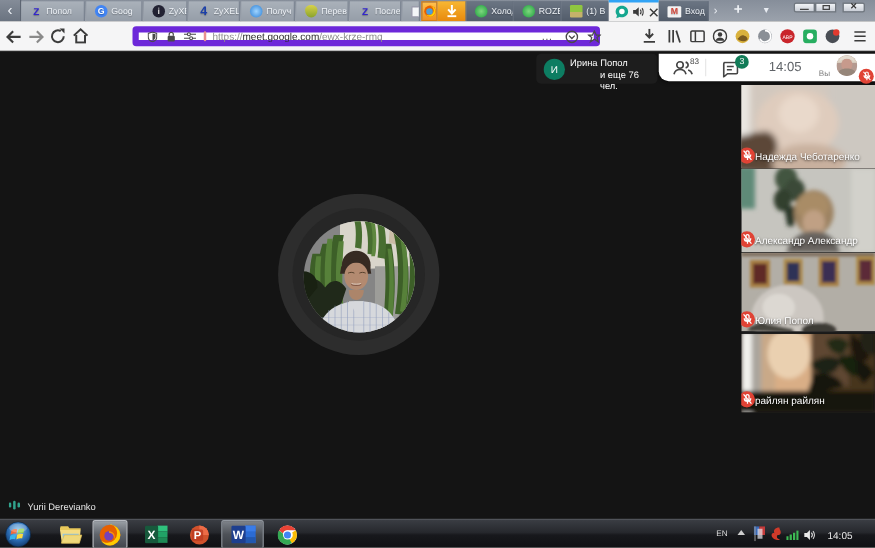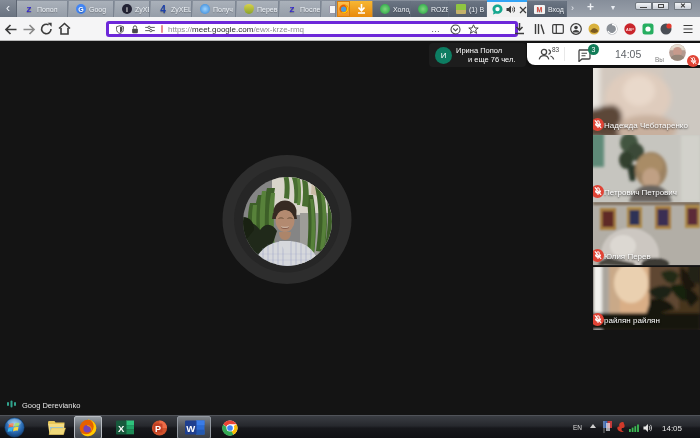--- a/index.html
+++ b/index.html
@@ -16,22 +16,22 @@
   text-shadow:0 1px 1px rgba(0,0,0,.3); padding-left:7px; }
 .tab.dark { background:linear-gradient(#6b7583,#525c6a); }
 .tab .ti { width:10px; height:10px; margin-right:3px; flex:none; border-radius:2px;
   display:flex; align-items:center; justify-content:center; font-size:7px; font-weight:bold; }
 #activetab { position:absolute; top:0; height:17px; background:#f1f1f1;
   border-top:2px solid #31a3f5; display:flex; align-items:center; }
 
 
 #toolbar { left:0; top:17px; width:700px; height:24px; background:#f5f5f6;
   border-bottom:1px solid #b8b8b8; }
-#urlbar { position:absolute; left:106px; top:4px; width:412px; height:16px;
-  background:#fff; border:3px solid #6d28d9; border-radius:3px;
+#urlbar { position:absolute; left:106px; top:4px; width:374px; height:16px;
+  background:#fff; border:5px solid #6d28d9; border-radius:3px;
   display:flex; align-items:center; font-size:8px; color:#8a8a8a; }
 
 
 #content { left:0; top:41px; width:700px; height:374px; background:#141414; overflow:hidden; }
 
 
 #toast { position:absolute; left:429px; top:2px; width:97px; height:24px; background:#1d1d1d;
   border-radius:4px; color:#fff; font-size:7.5px; }
 
 
@@ -256,31 +256,31 @@
         <path d="M51 58h23l1 6H50z" fill="#3a2d24"></path>
         <ellipse cx="63" cy="66" rx="9.5" ry="11" fill="#c09478"></ellipse>
         <path d="M53 62c1-7 4-10 10-10s9 3 10 10c-2-5-5-7-10-7s-8 2-10 7z" fill="#3a2d24"></path>
         <path d="M56.5 63.5c1.5-0.8 3.5-0.8 5 0M65.5 63.5c1.5-0.8 3.5-0.8 5 0" stroke="#5d4630" stroke-width="0.8" fill="none"></path>
         <path d="M59 72.5c1.3 1.2 6.7 1.2 8 0" stroke="#8d5f4c" stroke-width="1" fill="none"></path>
         <path d="M59.3 71.8c1.3 0.7 6.1 0.7 7.4 0" stroke="#ead9cc" stroke-width="0.8" fill="none"></path>
         <circle cx="65.5" cy="66.5" r="44.5" fill="#14140f" opacity="0.07"></circle>
       </g>
     </svg>
 
-    <div class="abs" style="left:22px; top:360px; color:#e4e4e4; font-size:7.5px;">Goog Derevianko</div>
+    <div class="abs" style="left:22px; top:360px; color:#e4e4e4; font-size:7.5px;">Yurii Derevianko</div>
     <svg class="abs" style="left:7px; top:359px;" width="9" height="8" viewBox="0 0 9 8">
         <rect x="0" y="2" width="2" height="4" rx="1" fill="#31a38d"></rect>
         <rect x="3.5" y="0.5" width="2" height="7" rx="1" fill="#31a38d"></rect>
         <rect x="7" y="2" width="2" height="4" rx="1" fill="#31a38d"></rect>
       </svg>
 
     <div id="toast">
       <div style="position:absolute; left:6px; top:3.5px; width:17px; height:17px; border-radius:50%; background:#0d7d62; text-align:center; line-height:17px; font-size:8px;">И</div>
       <div style="position:absolute; left:27px; top:3px;">Ирина Попол</div>
-      <div style="position:absolute; left:15px; top:12px;padding-left:24px;">и еще 76 чел.</div>
+      <div style="position:absolute; left:27px; top:12px;padding-left:24px;">и еще 76 чел.</div>
     </div>
 
     <div id="topbar">
       <svg style="position:absolute; left:11px; top:5px;" width="17" height="13" viewBox="0 0 17 13">
           <circle cx="6" cy="4" r="2.6" fill="none" stroke="#454545" stroke-width="1.3"></circle>
           <path d="M1.2 11.4C1.8 8.8 3.7 7.6 6 7.6s4.2 1.2 4.8 3.8" fill="none" stroke="#454545" stroke-width="1.3"></path>
           <path d="M10.5 1.7c1.2.4 2 1.2 2 2.3 0 1.1-.8 1.9-2 2.3M12.5 8c1.7.5 2.8 1.6 3.2 3.4" fill="none" stroke="#454545" stroke-width="1.3"></path>
         </svg>
       <div style="position:absolute; left:25px; top:2.5px; font-size:6.5px; color:#454545;">83</div>
       <div style="position:absolute; left:37px; top:4px; width:1px; height:14px; background:#e8e8e8;"></div>
@@ -350,21 +350,21 @@
           <ellipse cx="43" cy="17" rx="8" ry="9" fill="#3a4a37"></ellipse>
           <ellipse cx="33" cy="25" rx="7" ry="9" fill="#32402e"></ellipse>
           <path d="M34 30 37 46h5l2-16z" fill="#2c3829"></path>
           <ellipse cx="58" cy="35" rx="16" ry="18" fill="#9c8262"></ellipse>
           <ellipse cx="57" cy="30" rx="13" ry="11" fill="#a98c66"></ellipse>
           <ellipse cx="58" cy="43" rx="9" ry="10" fill="#c0a084"></ellipse>
           <path d="M36 67c4-12 12-17 22-17 10 0 17 5 21 17z" fill="#67645e"></path>
           <rect x="88" y="0" width="19" height="67" fill="#d2d1cb"></rect>
         </g>
       </svg>
-      <div class="tname">Петрович Петрович</div><div class="badge">
+      <div class="tname">Александр Александр</div><div class="badge">
           <svg width="8" height="9" viewBox="0 0 7 8">
             <path d="M3.5 0.6a1.1 1.1 0 0 1 1.1 1.1v2a1.1 1.1 0 0 1-2.2 0v-2A1.1 1.1 0 0 1 3.5 0.6zM1.2 3.2a2.3 2.3 0 0 0 4.6 0M3.5 5.5v1.6" stroke="#fff" stroke-width="0.9" fill="none"></path>
             <path d="M0.7 0.4 6.3 7" stroke="#fff" stroke-width="0.9"></path>
           </svg>
         </div>
     </div>
     <div class="tile" id="tile4" style="top:161px; height:64px;">
       <svg width="107" height="63" viewBox="0 0 107 63">
         <defs>
             <filter id="b3" x="-20%" y="-20%" width="140%" height="140%">
@@ -381,21 +381,21 @@
           <rect x="62" y="4" width="16" height="23" fill="#a87f42"></rect>
             <rect x="64.5" y="7" width="11" height="17" fill="#3a2e52"></rect>
           <rect x="92" y="3" width="15" height="23" fill="#ad8a48"></rect>
             <rect x="94.5" y="6" width="10" height="17" fill="#5c2a38"></rect>
           <ellipse cx="37" cy="52" rx="29" ry="26" fill="#ccc7c1"></ellipse>
           <ellipse cx="30" cy="44" rx="13" ry="11" fill="#dcd8d2"></ellipse>
           <path d="M5 63c2-6 10-8 16-6l20 4 2 4z" fill="#4a463f"></path>
           <ellipse cx="62" cy="62" rx="14" ry="6" fill="#3c3a36"></ellipse>
         </g>
       </svg>
-      <div class="tname">Юлия Перев</div><div class="badge">
+      <div class="tname">Юлия Попол</div><div class="badge">
           <svg width="8" height="9" viewBox="0 0 7 8">
             <path d="M3.5 0.6a1.1 1.1 0 0 1 1.1 1.1v2a1.1 1.1 0 0 1-2.2 0v-2A1.1 1.1 0 0 1 3.5 0.6zM1.2 3.2a2.3 2.3 0 0 0 4.6 0M3.5 5.5v1.6" stroke="#fff" stroke-width="0.9" fill="none"></path>
             <path d="M0.7 0.4 6.3 7" stroke="#fff" stroke-width="0.9"></path>
           </svg>
         </div>
     </div>
     <div class="tile" id="tile5" style="top:226px; height:63px;">
       <svg width="107" height="63" viewBox="0 0 107 63">
         <defs>
             <filter id="b4" x="-20%" y="-20%" width="140%" height="140%">

